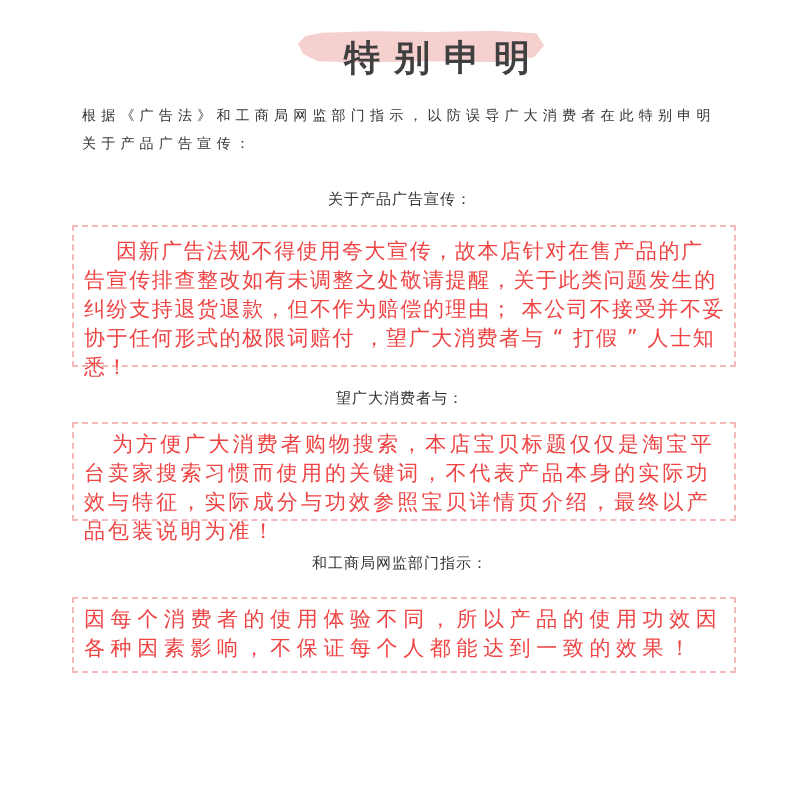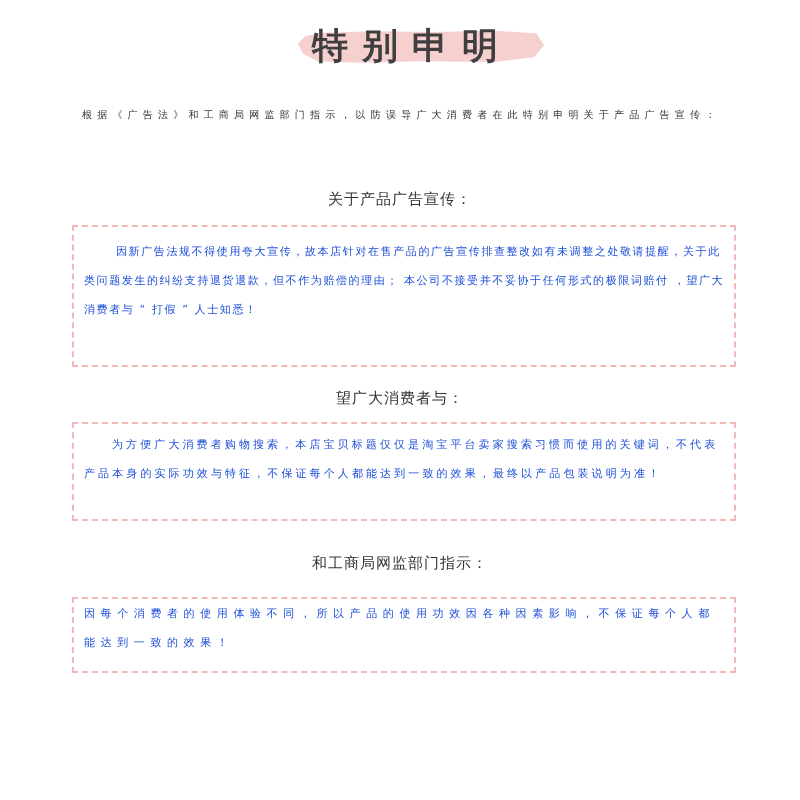--- a/index.html
+++ b/index.html
@@ -28,37 +28,37 @@
       top: 10px;
       width: 246px;
       height: 34px;
       background: #f6cccc;
       clip-path: polygon(3% 18%, 10% 8%, 30% 4%, 55% 6%, 80% 2%, 97% 10%, 100% 45%, 96% 80%, 80% 94%, 50% 92%, 25% 96%, 8% 92%, 2% 70%, 0% 40%);
       opacity: 0.95;
     }
     .title-text {
       position: absolute;
       left: 0;
-      top: 0;
+      top: 12px;
       width: 246px;
-      text-align: left;
+      text-align: right;
       font-size: 36px;
       font-weight: bold;
       letter-spacing: 14px;
       padding-left: 14px;
       box-sizing: border-box;
       color: #3f3f3f;
       line-height: 52px;
     }
     .intro {
       position: absolute;
       left: 82px;
       top: 101px;
       width: 650px;
-      font-size: 10px;
+      font-size: 14px;
       letter-spacing: 5.2px;
       line-height: 28px;
       color: #333;
     }
     .section-heading {
       position: absolute;
       left: 0;
       width: 800px;
       text-align: center;
       font-size: 15px;
@@ -69,49 +69,49 @@
       position: absolute;
       left: 72px;
       width: 664px;
       border: 2px dashed #f3b9b9;
       box-sizing: border-box;
     }
     .box-text {
       position: absolute;
       left: 10px;
       right: 8px;
-      font-size: 11px;
-      color: #1d4ed8;
+      font-size: 21px;
+      color: #ef4444;
     }
     #h1 { top: 190px; }
     #box1 { top: 225px; height: 142px; }
     #box1 .box-text { top: 10px; line-height: 29px; letter-spacing: 1.6px; text-indent: 32px; }
     #h2 { top: 389px; }
     #box2 { top: 422px; height: 99px; }
     #box2 .box-text { top: 6px; line-height: 29px; letter-spacing: 3.1px; text-indent: 28px; }
     #h3 { top: 554px; }
     #box3 { top: 597px; height: 76px; }
-    #box3 .box-text { top: 0; line-height: 29px; letter-spacing: 5.6px; }
+    #box3 .box-text { top: 6px; line-height: 29px; letter-spacing: 5.6px; }
   </style>
 </head>
 <body>
 
 <div class="title-wrap">
   <div class="title-brush"></div>
   <div class="title-text">特别申明</div>
 </div>
 
 <div class="intro">根据《广告法》和工商局网监部门指示，以防误导广大消费者在此特别申明关于产品广告宣传：</div>
 
 <div class="section-heading" id="h1">关于产品广告宣传：</div>
 <div class="box" id="box1">
   <div class="box-text">因新广告法规不得使用夸大宣传，故本店针对在售产品的广告宣传排查整改如有未调整之处敬请提醒，关于此类问题发生的纠纷支持退货退款，但不作为赔偿的理由； 本公司不接受并不妥协于任何形式的极限词赔付 ，望广大消费者与 “ 打假 ” 人士知悉！</div>
 </div>
 
 <div class="section-heading" id="h2">望广大消费者与：</div>
 <div class="box" id="box2">
-  <div class="box-text">为方便广大消费者购物搜索，本店宝贝标题仅仅是淘宝平台卖家搜索习惯而使用的关键词，不代表产品本身的实际功效与特征，不保证每个人都能达到一致的效果，最终以产品包装说明为准！</div>
+  <div class="box-text">为方便广大消费者购物搜索，本店宝贝标题仅仅是淘宝平台卖家搜索习惯而使用的关键词，不代表产品本身的实际功效与特征，实际成分与功效参照宝贝详情页介绍，最终以产品包装说明为准！</div>
 </div>
 
 <div class="section-heading" id="h3">和工商局网监部门指示：</div>
 <div class="box" id="box3">
   <div class="box-text">因每个消费者的使用体验不同，所以产品的使用功效因各种因素影响，不保证每个人都能达到一致的效果！</div>
 </div>
 
 </body></html>

